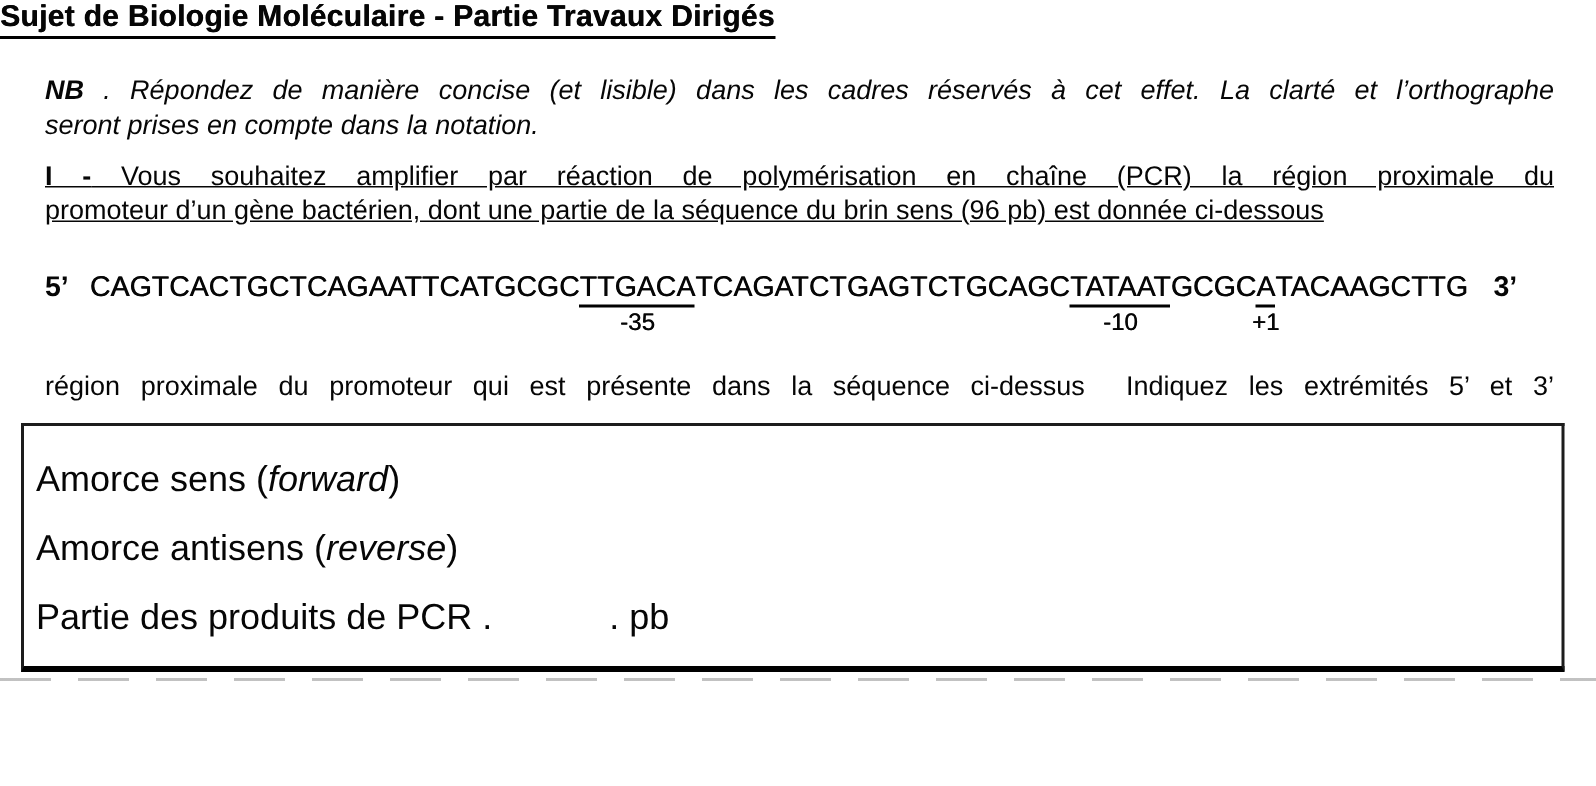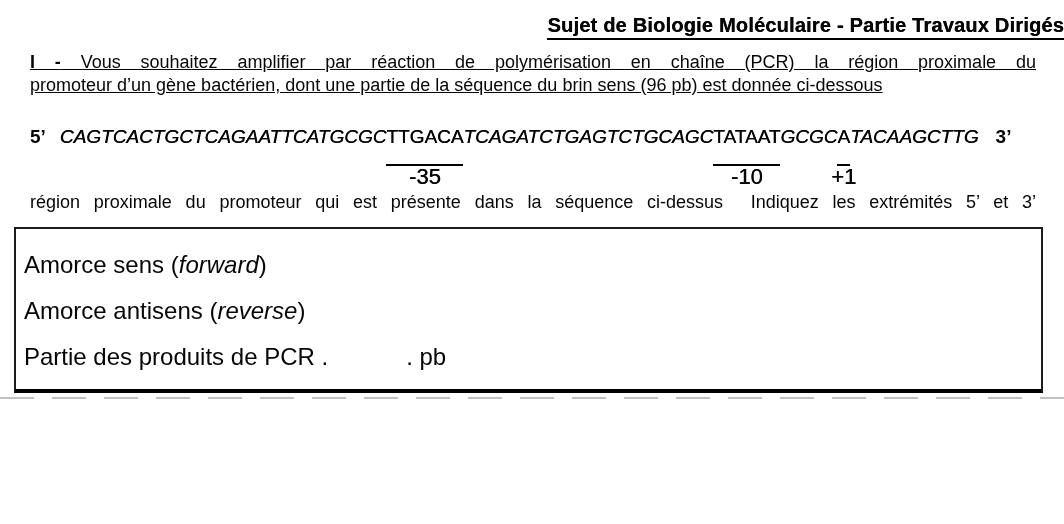--- a/index.html
+++ b/index.html
@@ -5,21 +5,21 @@
   html,body{margin:0;padding:0;background:#ffffff;}
   body{
     width:1064px;height:524px;overflow:hidden;
     font-family:"Liberation Sans","DejaVu Sans",sans-serif;
     color:#060606;
     -webkit-font-smoothing:antialiased;
   }
   .page{position:relative;width:1064px;height:524px;background:#fff;}
 
   
-  .title-row{padding-top:14px;text-align:right;}
+  .title-row{padding-top:0;text-align:left;}
   .title{
     display:inline-block;font-size:20px;font-weight:bold;
     border-bottom:2px solid #000;padding-bottom:1px;
     letter-spacing:0.2px;
     text-shadow:0.3px 0 0 currentColor;
   }
 
   
   .para{margin:0 28px 0 30px;font-size:18px;line-height:23px;}
   .line{display:block;white-space:pre-wrap;}
@@ -34,29 +34,29 @@
   .seq-row{
     margin-top:29px;margin-left:30px;
     font-size:19px;line-height:22px;
     white-space:nowrap;
     text-shadow:0.35px 0 0 currentColor;
     height:46px;
   }
   .prime{font-weight:bold;text-shadow:none;}
   .prime.left{margin-right:14px;}
   .prime.right{margin-left:17px;}
-  .seg{display:inline;font-style:italic;}
+  .seg{display:inline;}
   .useg{
     position:relative;display:inline-block;
-    border-bottom:2px solid #000;padding-bottom:16px;text-align:right;
+    border-bottom:2px solid #000;padding-bottom:0px;text-align:right;
   }
   .seg-label{
     position:absolute;top:calc(100% + 2px);left:50%;
     transform:translateX(-50%);
-    font-size:22px;text-shadow:0.35px 0 0 currentColor;
+    font-size:16px;text-shadow:0.35px 0 0 currentColor;
   }
 
   
   .answer-box{
     margin:13px 0 0 14px;
     width:1029px;box-sizing:border-box;
     border:2px solid #1c1c1c;
     border-bottom:4px solid #000;
     padding:24px 10px 21px 8px;
     font-size:24px;line-height:23px;
@@ -75,20 +75,24 @@
 </style>
 </head>
 <body>
 
 <div class="page">
 
   <div class="title-row">
     <span class="title">Sujet de Biologie Moléculaire - Partie Travaux Dirigés</span>
   </div>
 
+  <div class="para nb">
+    <span class="jline"><span class="bold">NB</span><span> . Répondez de manière concise (et lisible) dans les cadres réservés à cet effet. La clarté et l’orthographe</span></span>
+    <span class="line">seront prises en compte dans la notation.</span>
+  </div>
 
   <div class="para intro">
     <span class="jline"><span class="bold">I -</span><span> Vous souhaitez amplifier par réaction de polymérisation en chaîne (PCR) la région proximale du</span></span>
     <span class="line">promoteur d’un gène bactérien, dont une partie de la séquence du brin sens (96 pb) est donnée ci-dessous</span>
   </div>
 
   <div class="seq-row"><span class="prime left">5’</span><span class="seq"><span class="seg">CAGTCACTGCTCAGAATTCATGCGC</span><span class="useg"><span>TTGACA</span><span class="seg-label">-35</span></span><span class="seg">TCAGATCTGAGTCTGCAGC</span><span class="useg"><span>TATAAT</span><span class="seg-label">-10</span></span><span class="seg">GCGC</span><span class="useg"><span>A</span><span class="seg-label">+1</span></span><span class="seg">TACAAGCTTG</span></span><span class="prime right">3’</span></div>
 
   <div class="para qa">
     <span class="jline">région proximale du promoteur qui est présente dans la séquence ci-dessus  Indiquez les extrémités 5’ et 3’</span>

